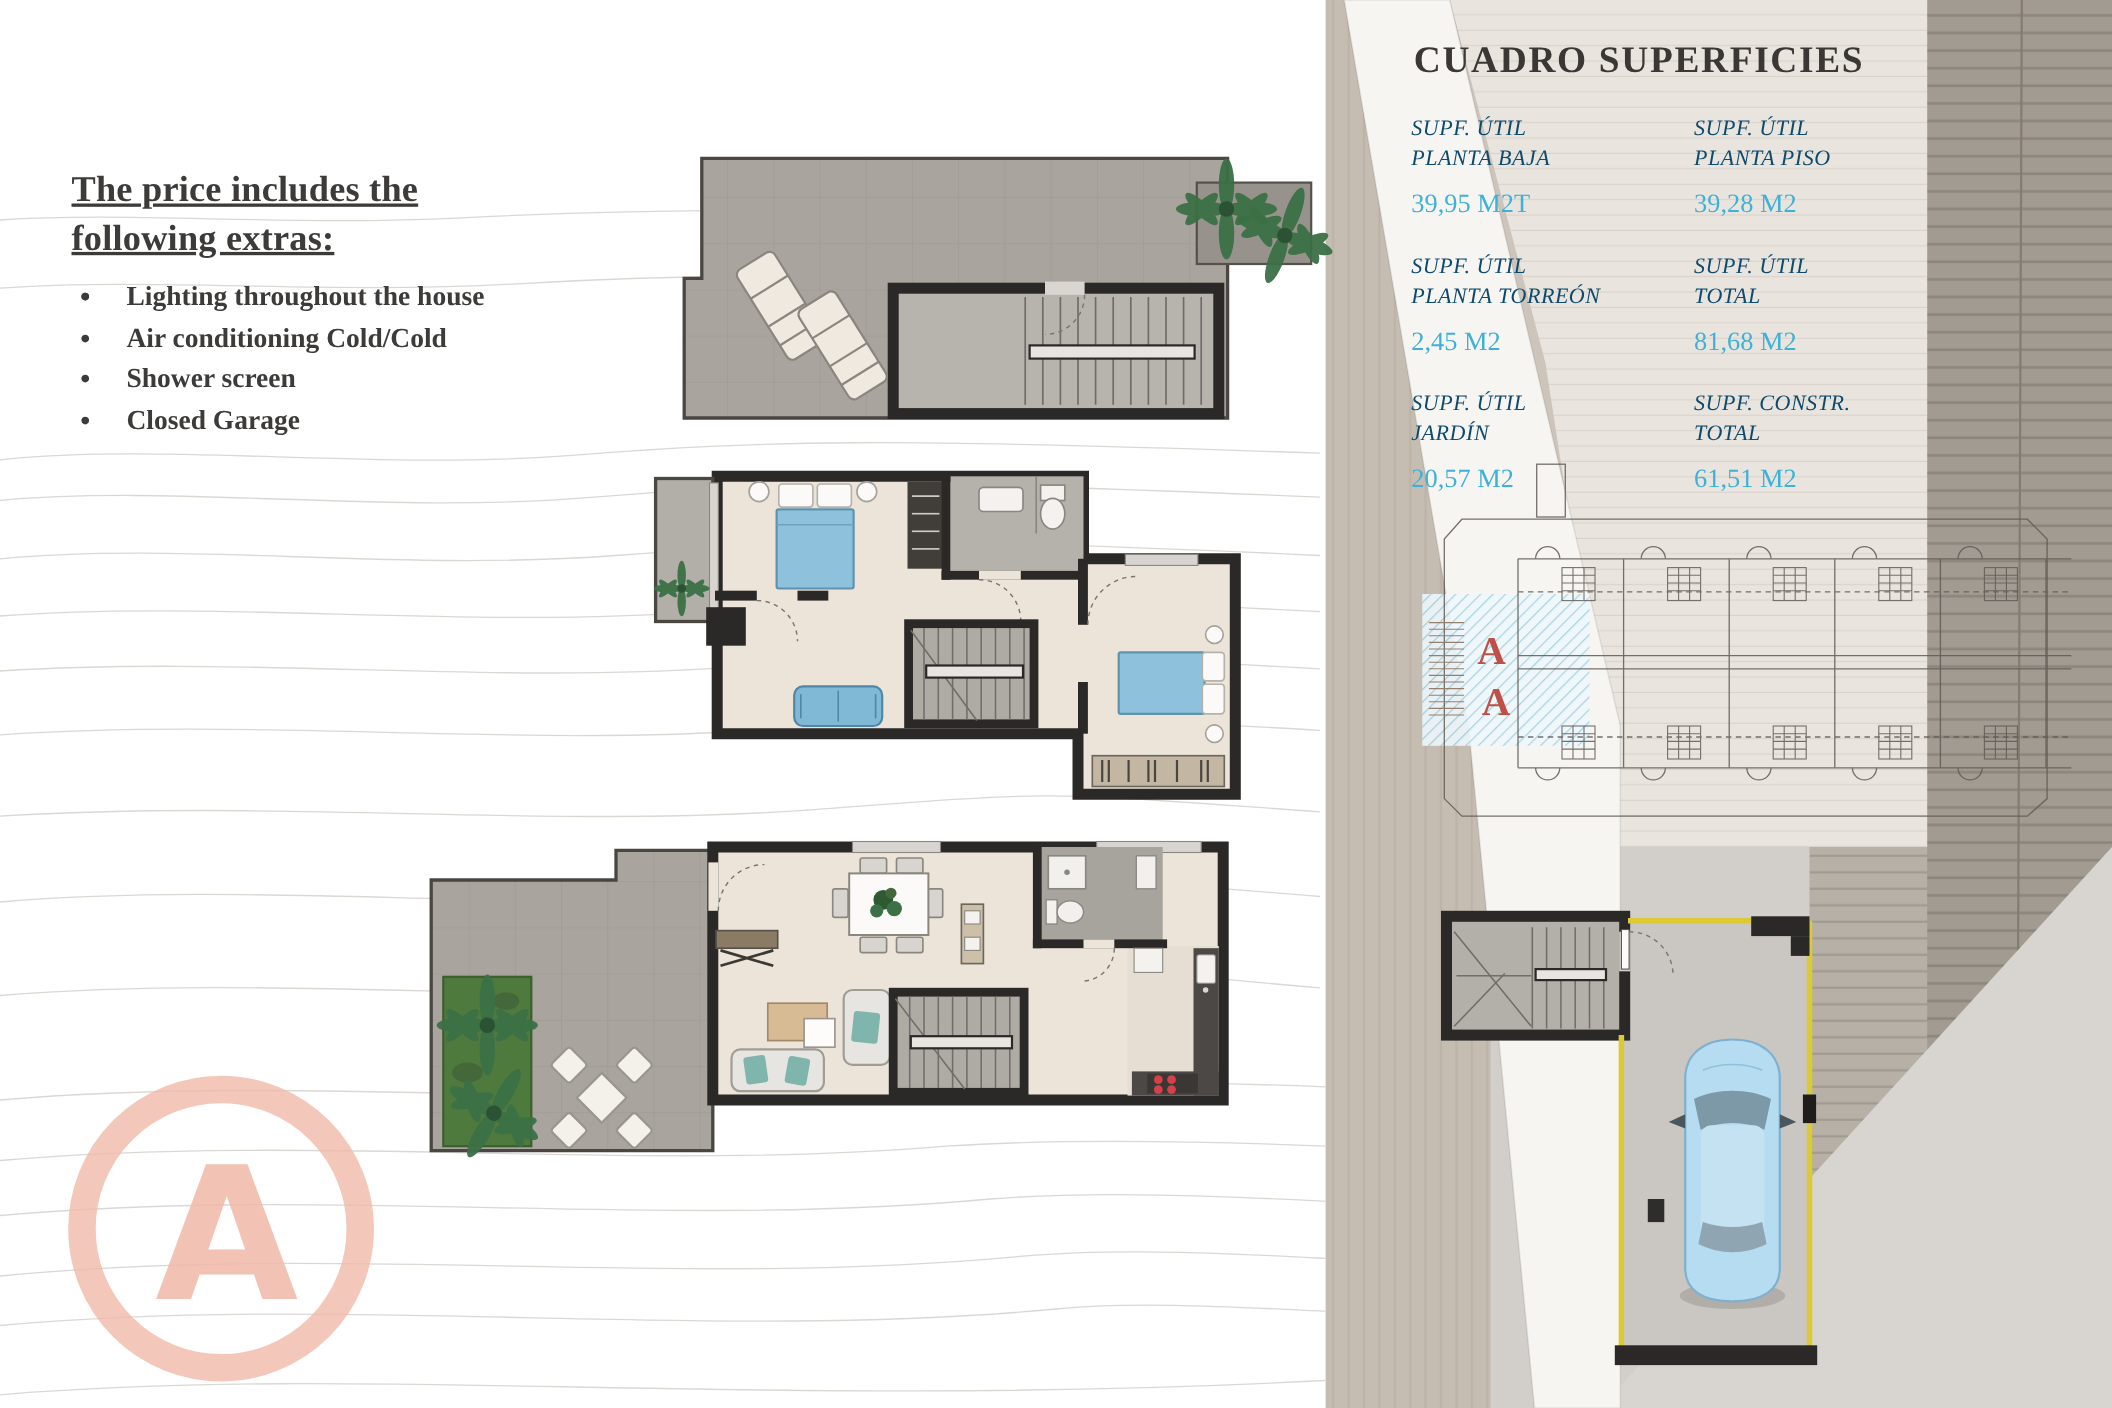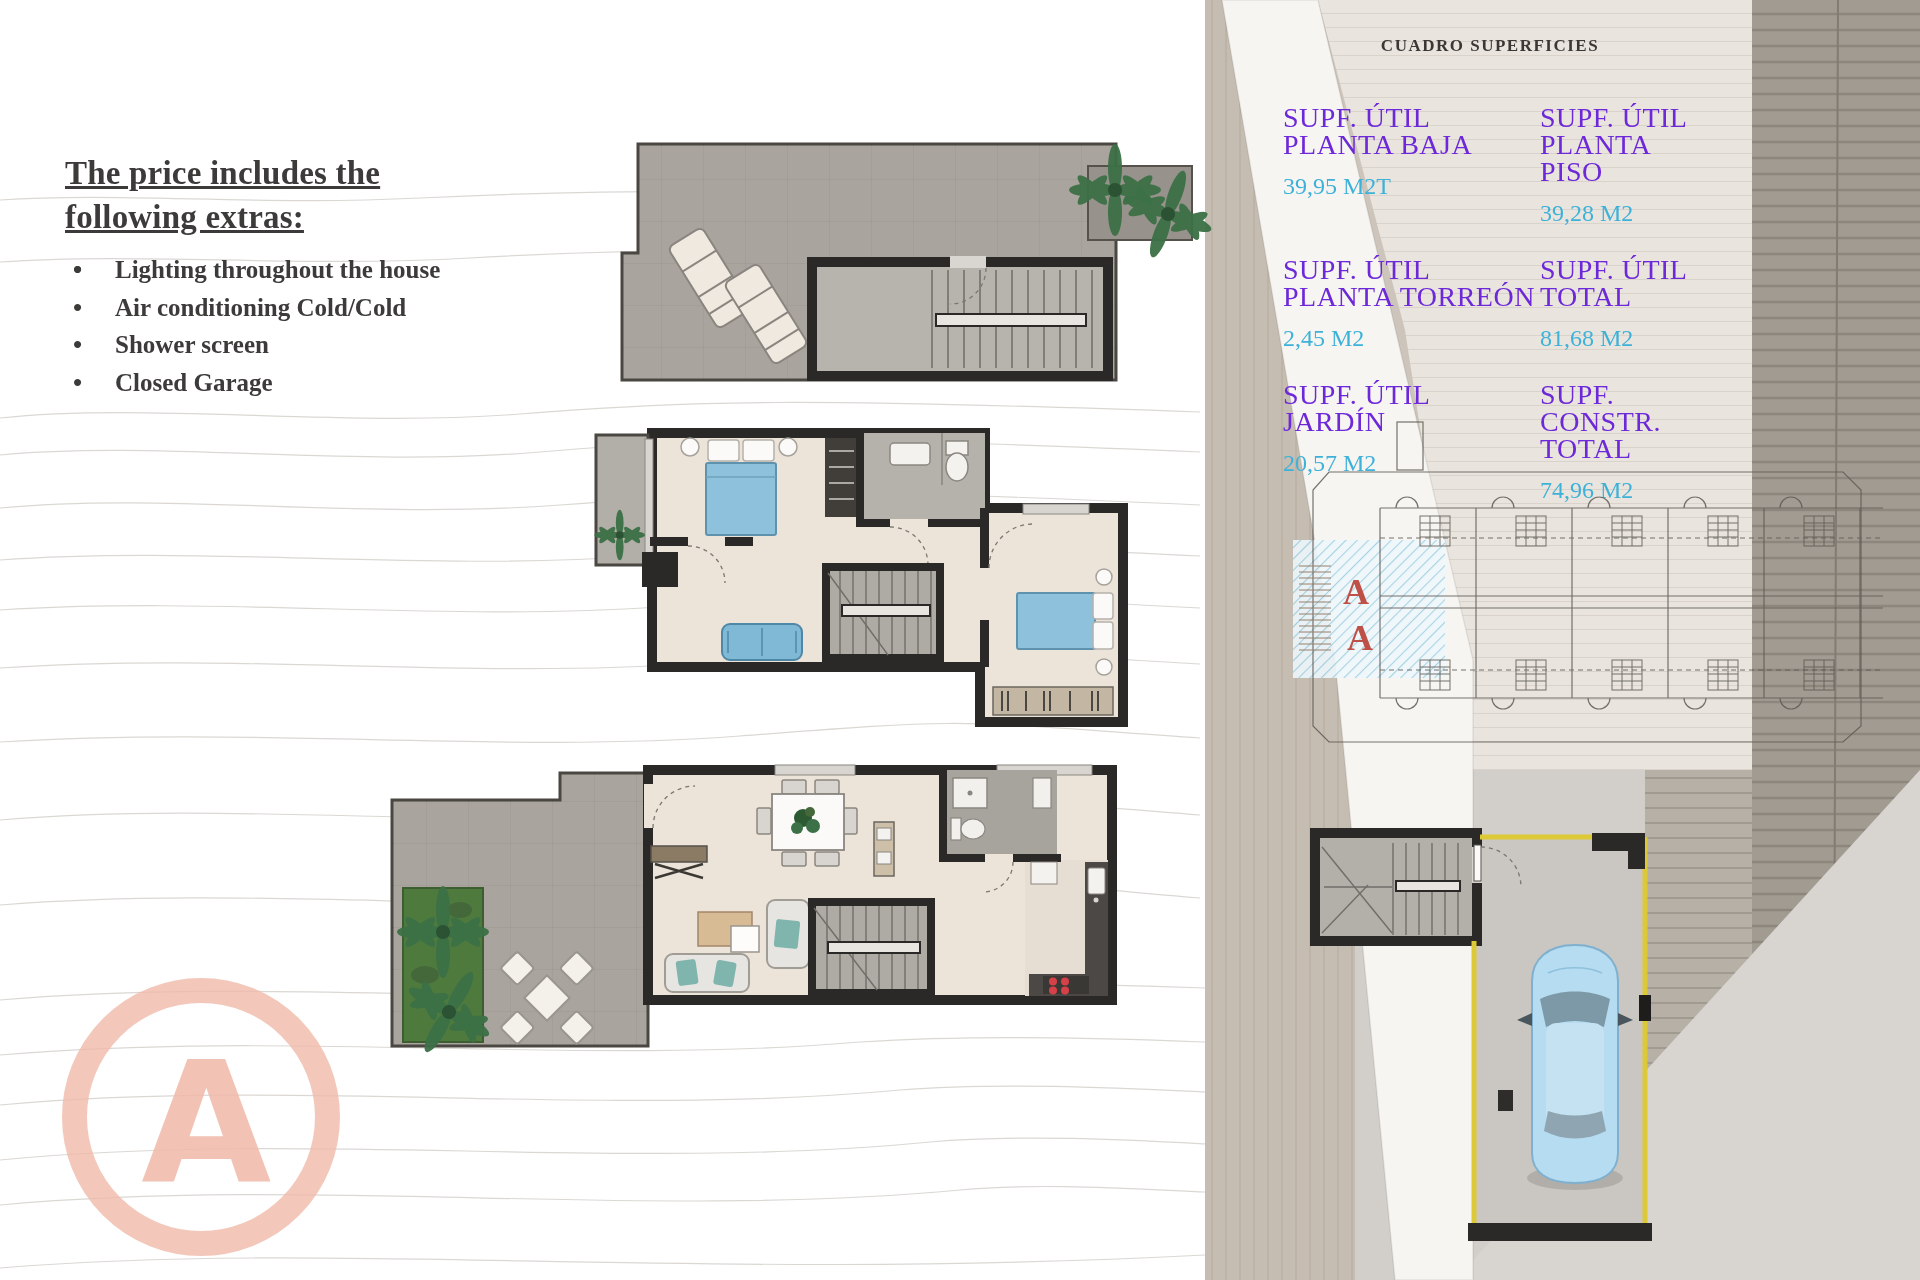--- a/index.html
+++ b/index.html
@@ -7,25 +7,25 @@
          font-family:"Liberation Serif", serif;}
   .abs{position:absolute;}
   svg{display:block;}
   
   #extras{left:65px;top:152px;width:470px;color:#3c3b39;}
   #extras .heading{font-size:33px;font-weight:bold;line-height:1.32;white-space:pre-line;letter-spacing:.2px;text-decoration:underline;}
   #extras ul{list-style:none;margin:14px 0 0 0;padding:0;width:430px;}
   #extras li{position:relative;padding-left:50px;font-size:25px;font-weight:bold;line-height:1.38;margin-bottom:3px;}
   #extras li .bullet{position:absolute;left:8px;top:-1px;font-size:26px;}
   
-  #sup-title{left:1280px;top:36px;width:420px;text-align:center;font-size:17px;font-weight:bold;
+  #sup-title{left:1280px;top:36px;width:420px;text-align:center;font-size:34px;font-weight:bold;
              color:#3b3734;letter-spacing:1.5px;}
   #sup-table{left:1283px;top:104px;width:430px;display:grid;grid-template-columns:257px 1fr;row-gap:29px;}
   .sup-cell{line-height:27px;}
-  .sup-label{font-size:28px;color:#6d28d9;letter-spacing:.5px;white-space:pre-line;}
+  .sup-label{font-size:20px;color:#0c4a6e;letter-spacing:.5px;white-space:pre-line;font-style:italic;}
   .sup-value{font-size:24px;color:#3eb1d8;margin-top:15px;}
   
   #logo{left:62px;top:978px;width:278px;height:278px;}
   #logo .ring{position:absolute;inset:0;border:25px solid rgba(240,185,168,.78);border-radius:50%;}
   #logo .letter{position:absolute;left:50%;top:52%;transform:translate(-46%,-50%);
                 font-family:"DejaVu Sans",sans-serif;font-weight:bold;font-size:168px;
                 color:rgba(240,185,168,.85);line-height:1;}
 </style>
 </head>
 <body>
@@ -373,21 +373,21 @@
       <div class="sup-value">81,68 M2</div>
     </div>
     <div class="sup-cell">
       <div class="sup-label">SUPF. ÚTIL
 JARDÍN</div>
       <div class="sup-value">20,57 M2</div>
     </div>
     <div class="sup-cell">
       <div class="sup-label">SUPF. CONSTR.
 TOTAL</div>
-      <div class="sup-value">74,96 M2</div>
+      <div class="sup-value">61,51 M2</div>
     </div>
   </div>
 
   <svg class="abs" style="left:1285px;top:408px" width="600" height="362" viewBox="0 0 600 362">
     <rect x="8" y="132" width="152" height="138" fill="url(#hatchBlue)" opacity="0.9"></rect>
     <g stroke="#5e5a55" fill="none" stroke-width="1.2" opacity="0.85">
       <rect x="112" y="14" width="26" height="48"></rect>
       <path d="M44,64 H558 L576,82 V318 L558,334 H44 L28,318 V82 Z"></path>
       <line x1="95" y1="100" x2="598" y2="100"></line>
       <line x1="95" y1="290" x2="598" y2="290"></line>

